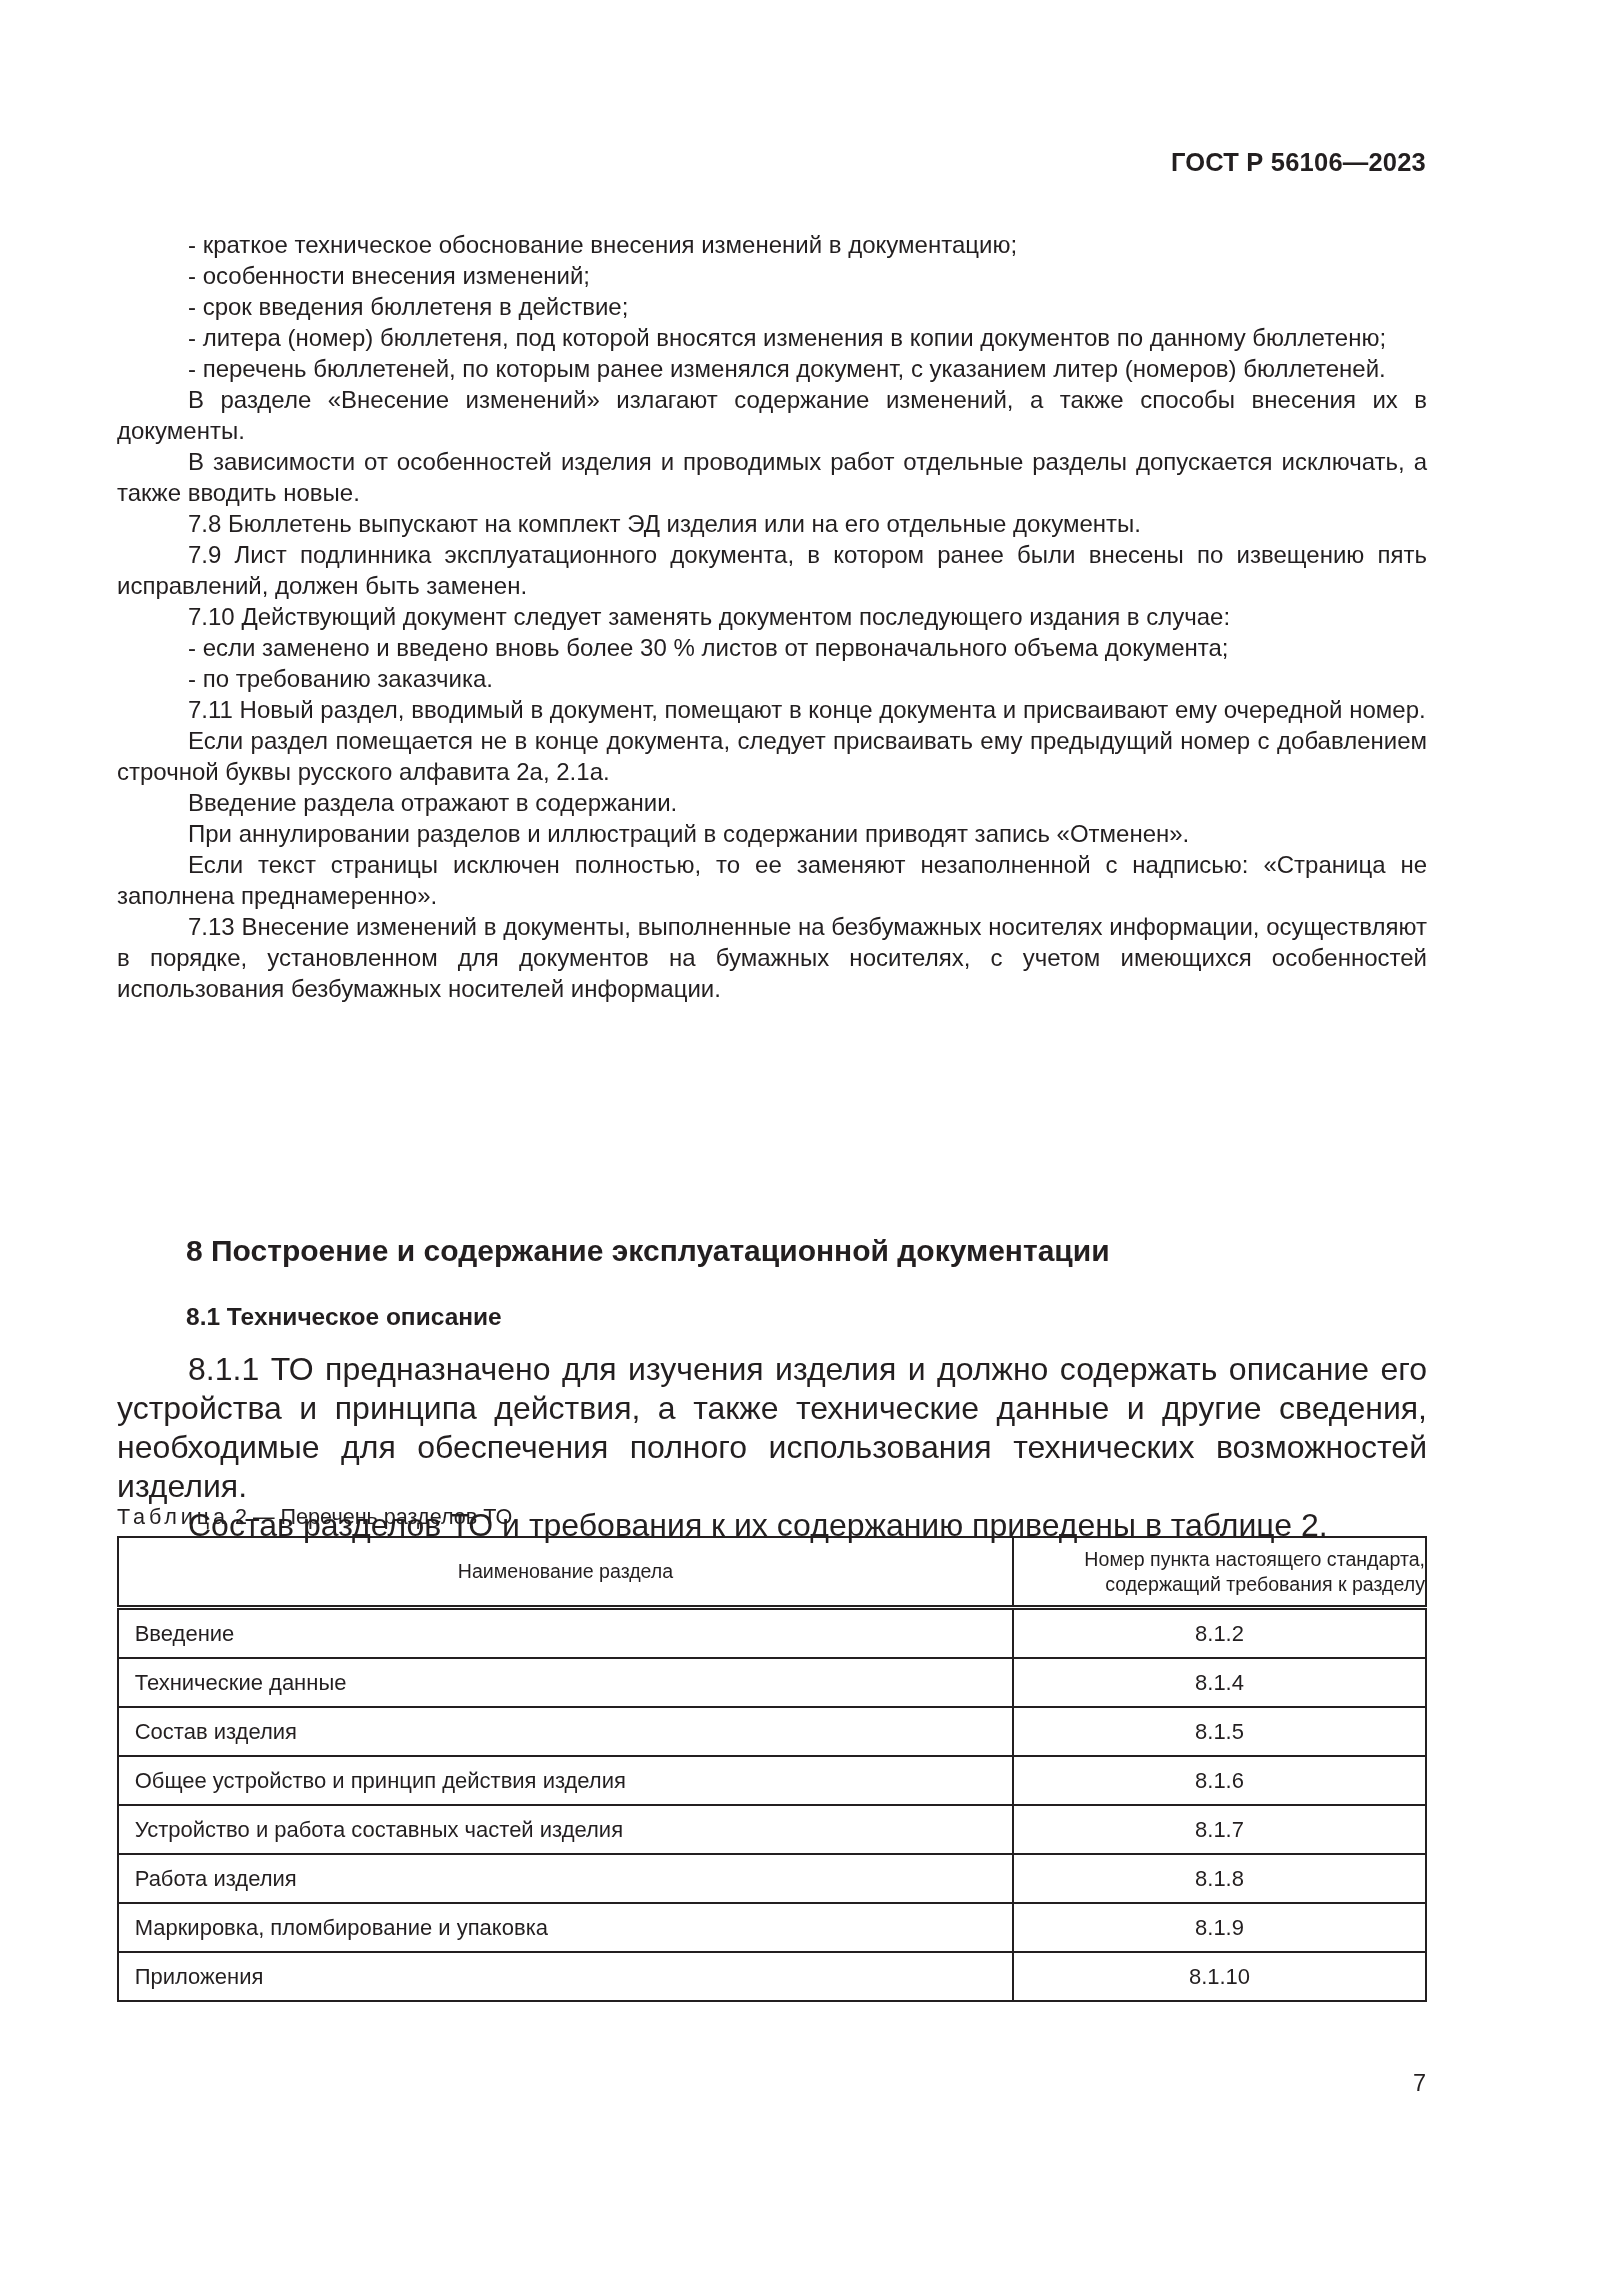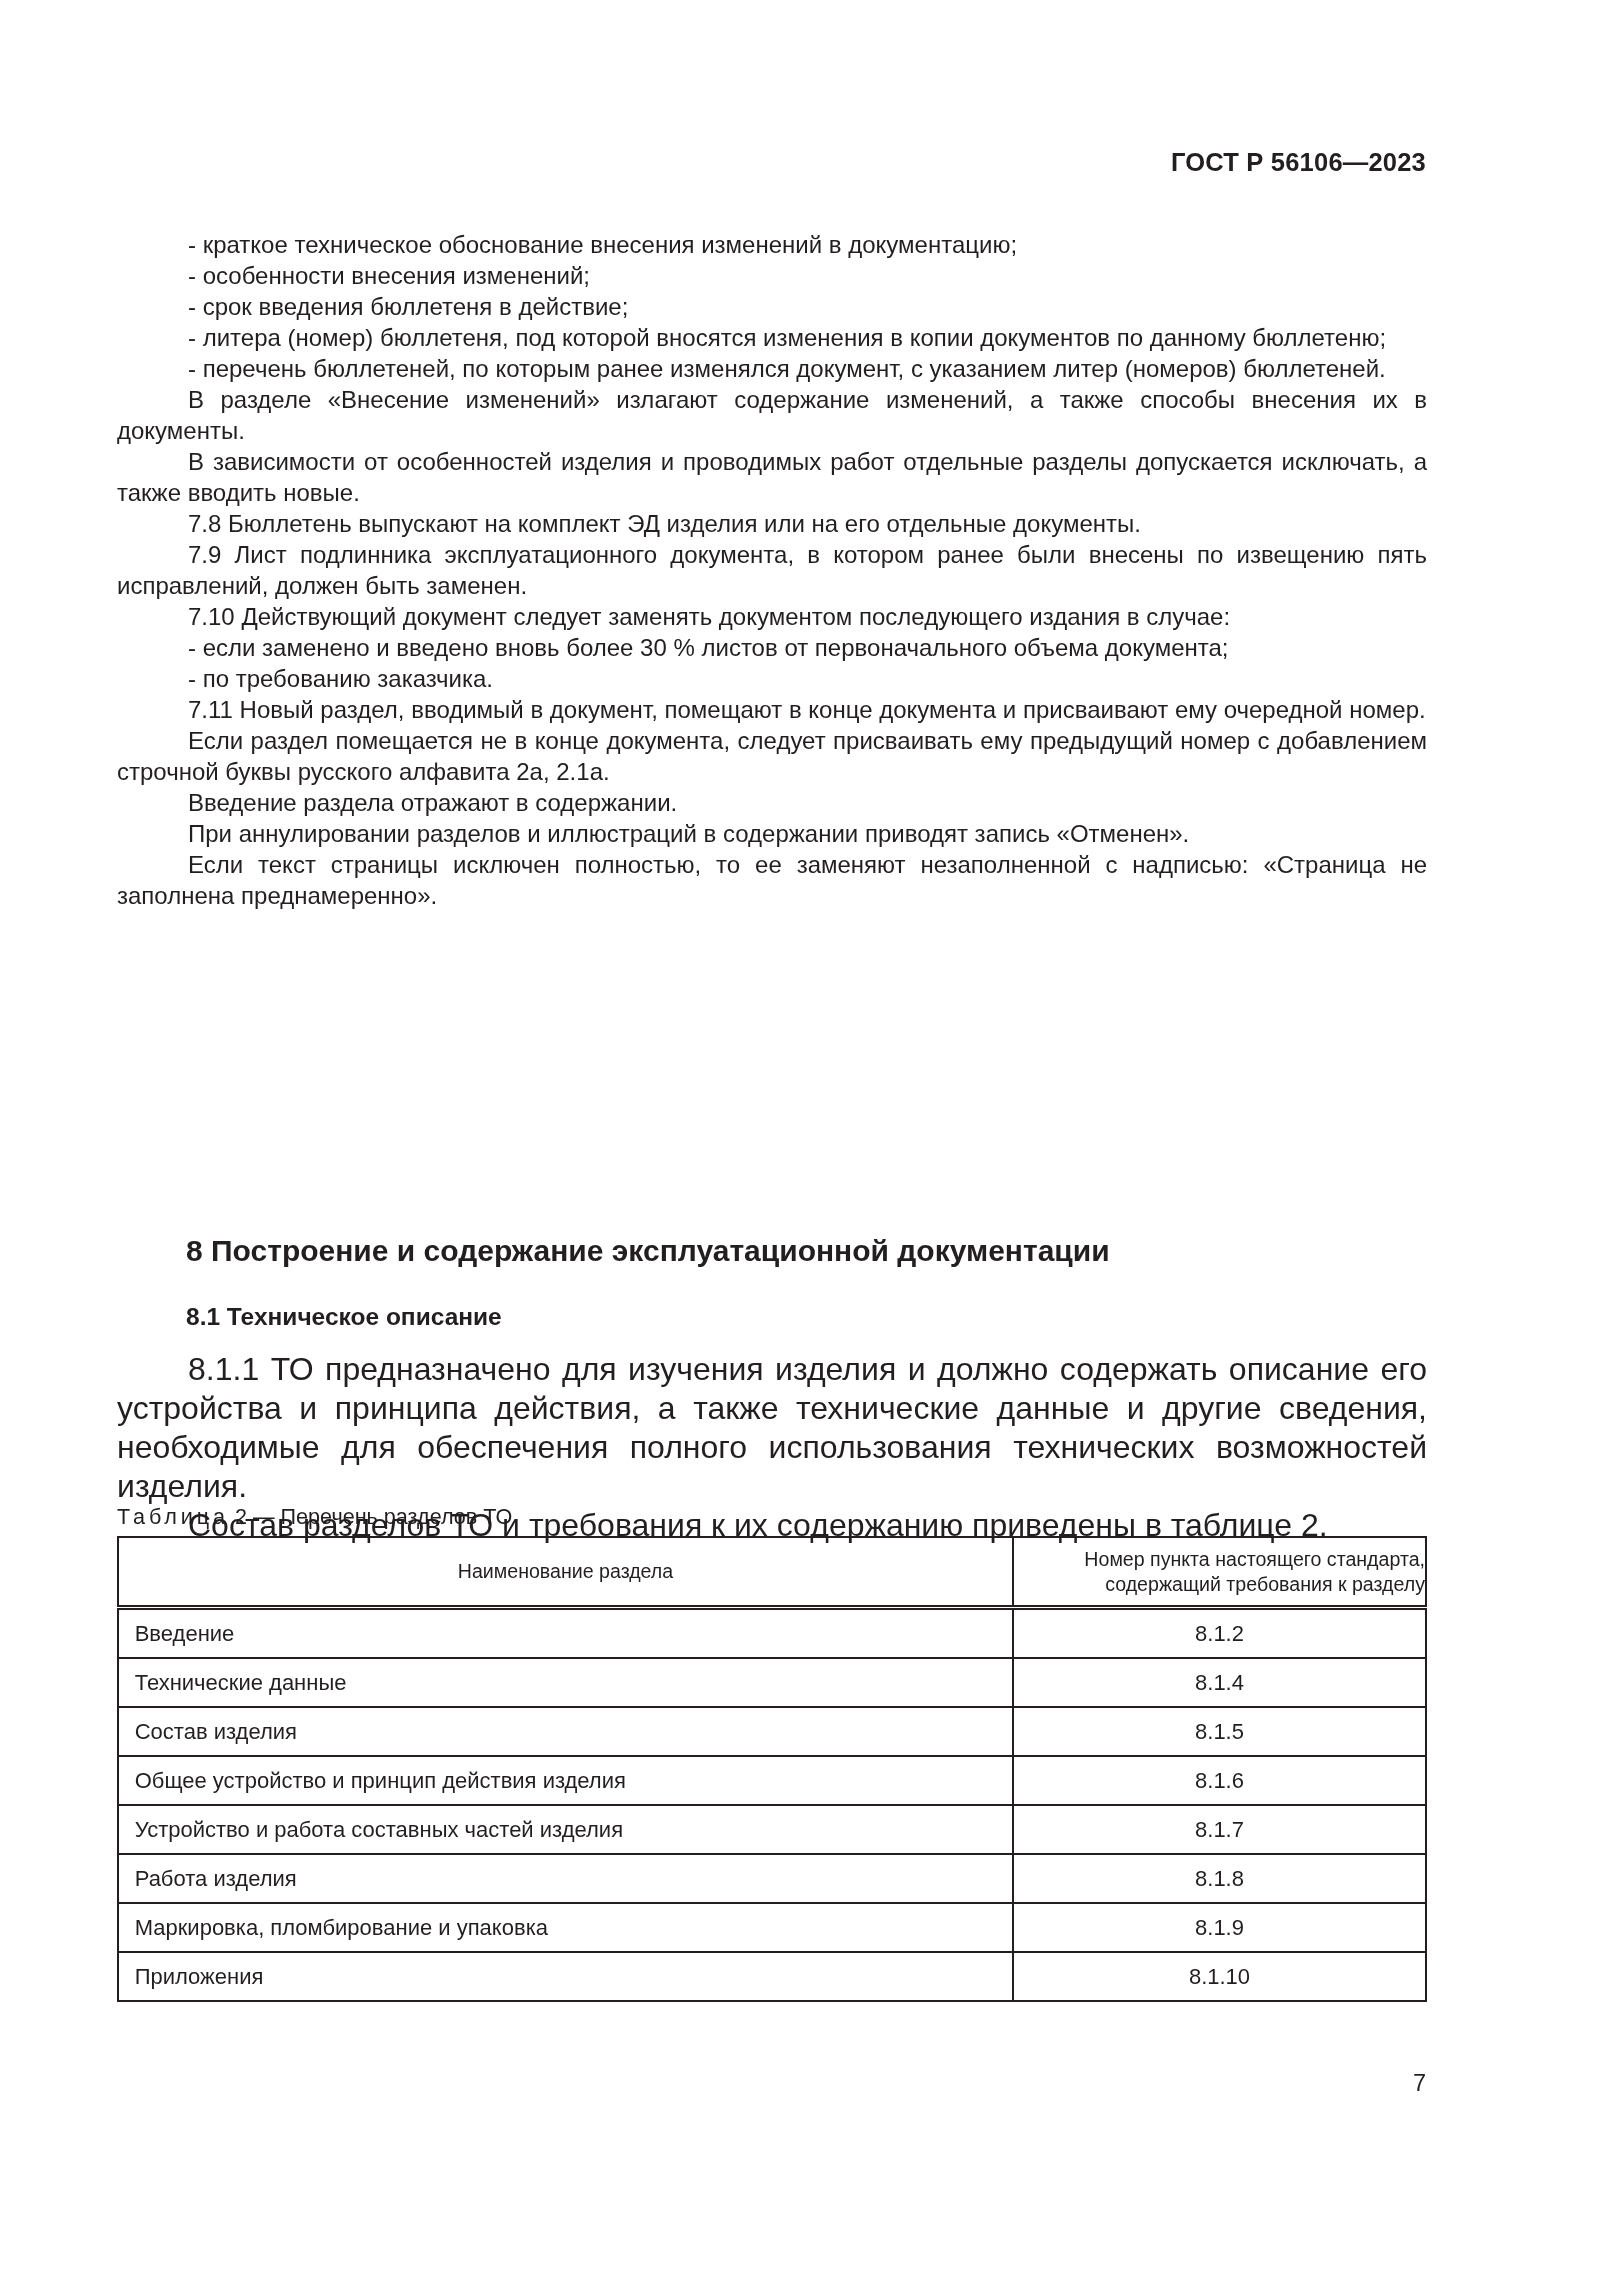--- a/index.html
+++ b/index.html
@@ -40,20 +40,21 @@
   <p class="p">7.8 Бюллетень выпускают на комплект ЭД изделия или на его отдельные документы.</p>
   <p class="p">7.9 Лист подлинника эксплуатационного документа, в котором ранее были внесены по извеще­нию пять исправлений, должен быть заменен.</p>
   <p class="p">7.10 Действующий документ следует заменять документом последующего издания в случае:</p>
   <p class="p">- если заменено и введено вновь более 30 % листов от первоначального объема документа;</p>
   <p class="p">- по требованию заказчика.</p>
   <p class="p">7.11 Новый раздел, вводимый в документ, помещают в конце документа и присваивают ему оче­редной номер.</p>
   <p class="p">Если раздел помещается не в конце документа, следует присваивать ему предыдущий номер с добавлением строчной буквы русского алфавита 2а, 2.1а.</p>
   <p class="p">Введение раздела отражают в содержании.</p>
   <p class="p">При аннулировании разделов и иллюстраций в содержании приводят запись «Отменен».</p>
   <p class="p">Если текст страницы исключен полностью, то ее заменяют незаполненной с надписью: «Страница не заполнена преднамеренно».</p>
+  <p class="p">7.13 Внесение изменений в документы, выполненные на безбумажных носителях информации, осуществляют в порядке, установленном для документов на бумажных носителях, с учетом имеющихся особенностей использования безбумажных носителей информации.</p>
 </div>
 
 <h1 class="h1">8  Построение и содержание эксплуатационной документации</h1>
 <h2 class="h2">8.1  Техническое описание</h2>
 
 <div class="sec81">
   <p class="p">8.1.1 ТО предназначено для изучения изделия и должно содержать описание его устройства и принципа действия, а также технические данные и другие сведения, необходимые для обеспечения полного использования технических возможностей изделия.</p>
   <p class="p">Состав разделов ТО и требования к их содержанию приведены в таблице 2.</p>
 </div>
 

